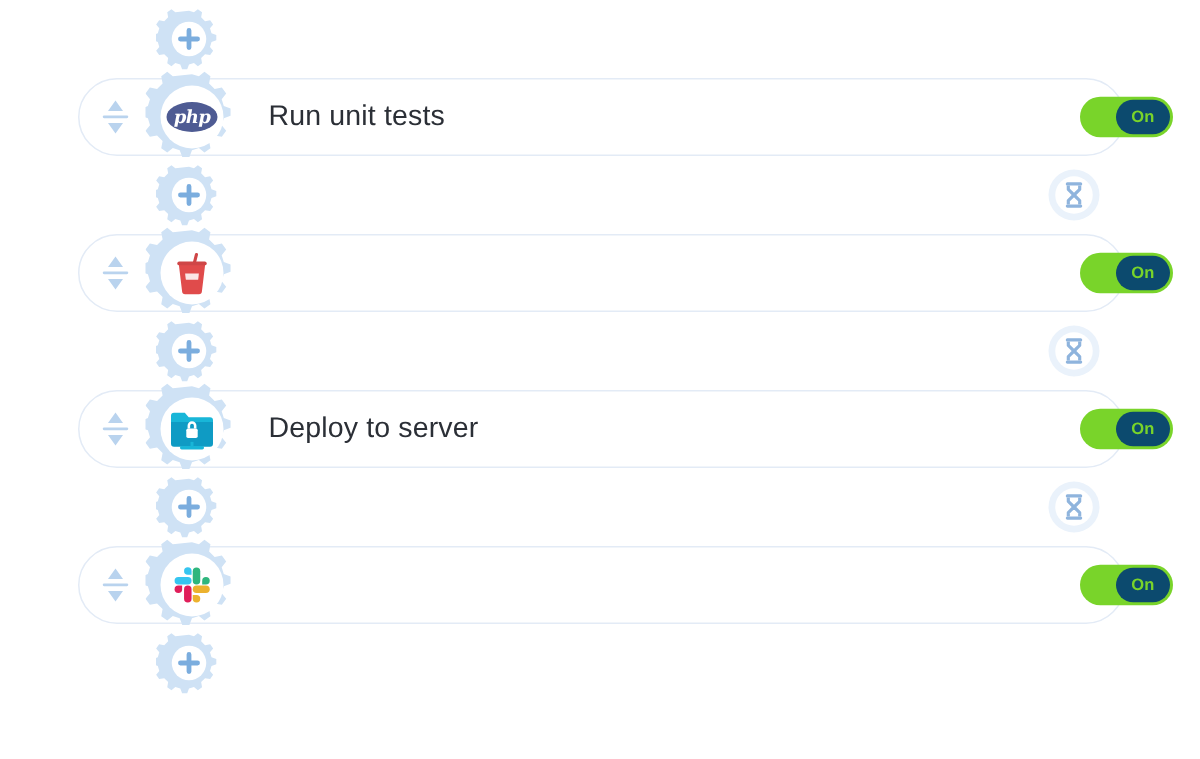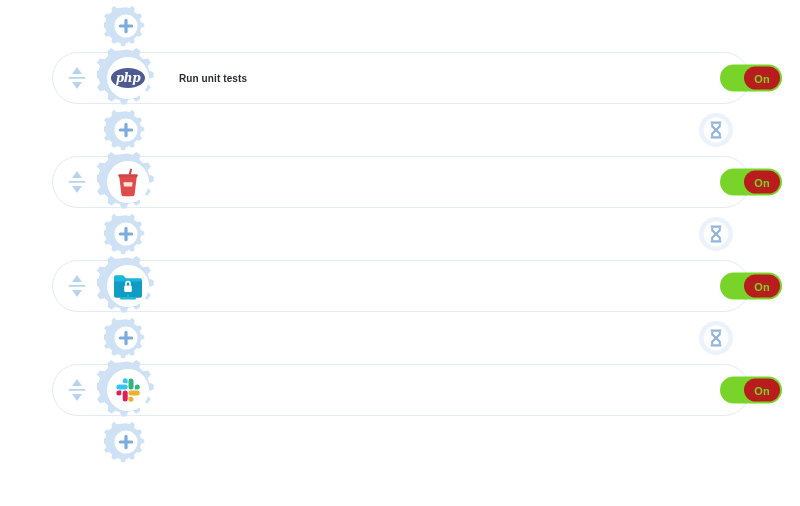--- a/index.html
+++ b/index.html
@@ -104,22 +104,22 @@
     display: flex;
     align-items: center;
     justify-content: center;
   }
 
   .row-label {
     position: absolute;
     left: 179px;
     top: 50%;
     transform: translateY(-50%);
-    font-size: 10px;
-    font-weight: bold;
+    font-size: 19px;
+    font-weight: normal;
     color: #2b2f36;
     letter-spacing: 0.1px;
     white-space: nowrap;
     z-index: 3;
   }
 
   
   .toggle {
     position: absolute;
     right: 18px;
@@ -132,21 +132,21 @@
     z-index: 3;
     cursor: pointer;
   }
   .toggle .knob {
     position: absolute;
     right: 2px;
     top: 2px;
     width: 36px;
     height: 23px;
     border-radius: 12px;
-    background: #b91c1c;
+    background: #0c4a6e;
     display: flex;
     align-items: center;
     justify-content: center;
   }
   .toggle .knob span {
     font-size: 11px;
     font-weight: bold;
     color: #79d42a;
     letter-spacing: 0.2px;
   }
@@ -247,20 +247,21 @@
         <div class="app-gear">
           <div class="gear-bg"><svg width="62" height="62" viewBox="0 0 62 62">
               <use href="#sym-gear-big" width="62" height="62"></use>
             </svg></div>
           <div class="logo">
             <svg width="34" height="34" viewBox="0 0 34 34">
               <use href="#sym-sftp" width="34" height="34"></use>
             </svg>
           </div>
         </div>
+        <div class="row-label">Deploy to server</div>
         <div class="toggle">
           <div class="knob">
             <span>On</span>
           </div>
         </div>
       </div>
       <div class="connector">
         <div class="gear-plus"><svg width="44" height="44" viewBox="0 0 44 44">
             <use href="#sym-gear-plus" width="44" height="44"></use>
           </svg></div>

